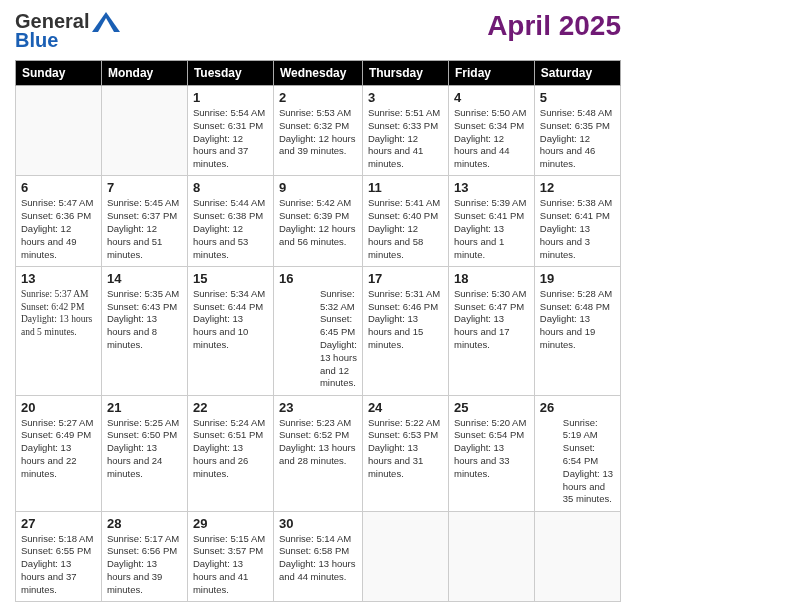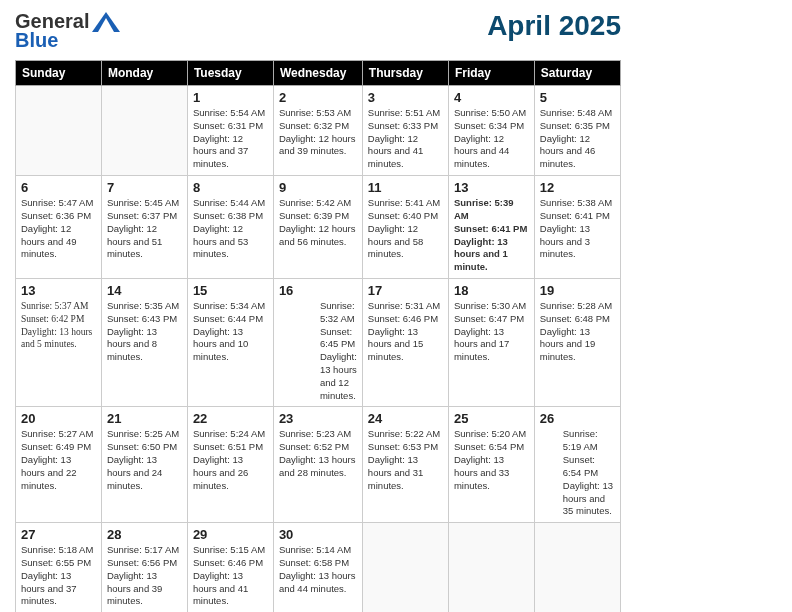--- a/index.html
+++ b/index.html
@@ -36,21 +36,21 @@
       font-size: 20px;
       font-weight: bold;
       color: #1a5fb4;
     }
     .title-block {
       text-align: right;
     }
     .month-title {
       font-size: 28px;
       font-weight: bold;
-      color: #0c4a6e;
+      color: #701a75;
     }
     .subtitle {
       font-size: 14px;
       color: #444;
     }
     .calendar {
       width: 100%;
       border-collapse: collapse;
       flex: 1;
     }
@@ -186,21 +186,21 @@
 Daylight: 12 hours and 56 minutes.</div>
           </td>
           <td>
             <span class="day-number">11</span>
             <div class="day-info" style="white-space: pre-line;">Sunrise: 5:41 AM
 Sunset: 6:40 PM
 Daylight: 12 hours and 58 minutes.</div>
           </td>
           <td>
             <span class="day-number">13</span>
-            <div class="day-info" style="white-space: pre-line; font-weight: bold;">Sunrise: 5:39 AM
+            <div class="day-info" style="white-space: pre-line;">Sunrise: 5:39 AM
 Sunset: 6:41 PM
 Daylight: 13 hours and 1 minute.</div>
           </td>
           <td>
             <span class="day-number">12</span>
             <div class="day-info" style="white-space: pre-line;">Sunrise: 5:38 AM
 Sunset: 6:41 PM
 Daylight: 13 hours and 3 minutes.</div>
           </td>
         </tr>
@@ -301,21 +301,21 @@
           </td>
           <td>
             <span class="day-number">28</span>
             <div class="day-info" style="white-space: pre-line;">Sunrise: 5:17 AM
 Sunset: 6:56 PM
 Daylight: 13 hours and 39 minutes.</div>
           </td>
           <td>
             <span class="day-number">29</span>
             <div class="day-info" style="white-space: pre-line;">Sunrise: 5:15 AM
-Sunset: 6:46 PM
+Sunset: 3:57 PM
 Daylight: 13 hours and 41 minutes.</div>
           </td>
           <td>
             <span class="day-number">30</span>
             <div class="day-info" style="white-space: pre-line;">Sunrise: 5:14 AM
 Sunset: 6:58 PM
 Daylight: 13 hours and 44 minutes.</div>
           </td>
           <td class="empty"></td>
           <td class="empty"></td>

